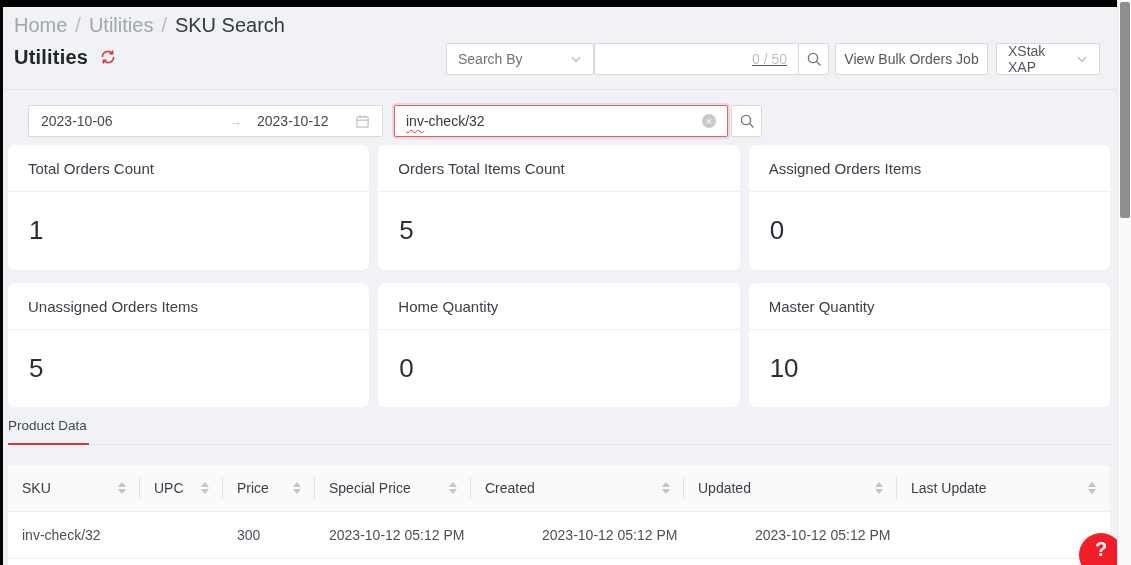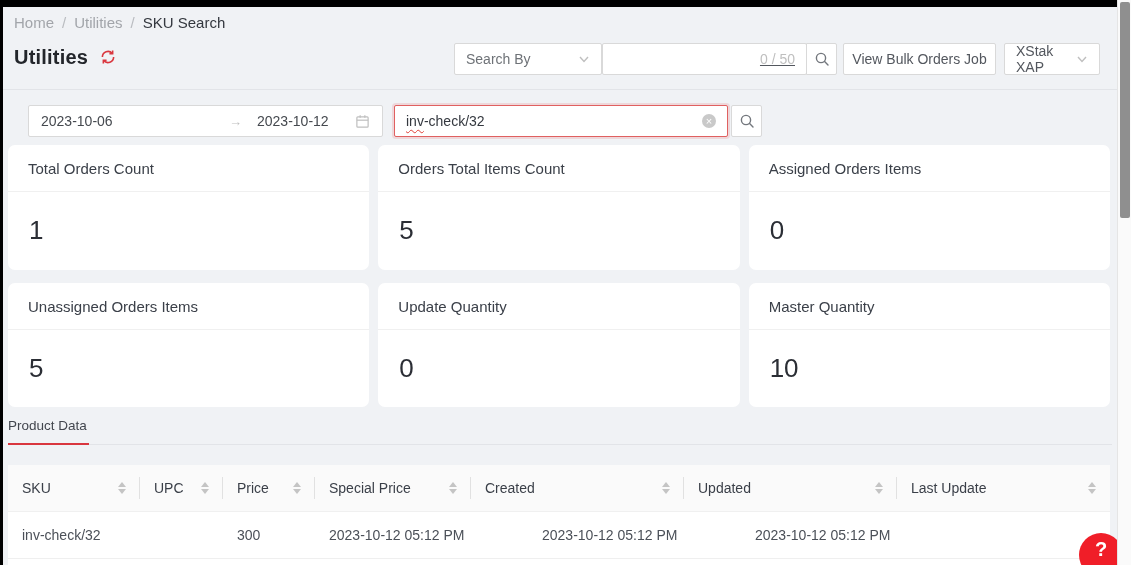--- a/index.html
+++ b/index.html
@@ -7,34 +7,34 @@
   body {
     position:relative; background:#000; overflow:hidden;
     font-family:"Liberation Sans","DejaVu Sans",sans-serif;
     -webkit-font-smoothing:antialiased;
   }
   .page {
     position:absolute; left:3px; top:7px; width:1114px; height:558px;
     background:#f0f2f5; overflow:hidden; z-index:10;
   }
   
-  .breadcrumb { position:absolute; left:11px; top:7px; font-size:15px; color:#a8abb0; display:flex; gap:8px; align-items:center; }
+  .breadcrumb { position:absolute; left:11px; top:7px; font-size:20px; color:#a8abb0; display:flex; gap:8px; align-items:center; }
   .breadcrumb .crumb { color:#a2a5aa; cursor:pointer; }
   .breadcrumb .sep { color:#b9bcc0; }
   .breadcrumb .crumb.current { color:#34383f; cursor:default; }
   
   .title-row { position:absolute; left:11px; top:33px; height:34px; display:flex; align-items:center; }
   .page-title { font-size:20px; font-weight:700; color:#23262b; letter-spacing:.2px; }
   .sync-icon { margin-left:11px; width:18px; height:18px; display:inline-flex; cursor:pointer; }
   
   .header-controls { position:absolute; top:36px; right:17px; height:32px; display:flex; align-items:center; }
   .ctl { background:#fff; border:1px solid #d9d9d9; border-radius:2px; height:32px; font-size:14px; color:#53575e; display:flex; align-items:center; }
   .select { justify-content:space-between; padding:0 11px; cursor:pointer; }
   .select-searchby { width:148px; color:#6e7277; }
-  .select-store { width:96px; margin-left:8px; }
+  .select-store { width:104px; margin-left:8px; }
   .chevron { width:12px; height:12px; flex:0 0 auto; }
   .search-wrap { width:205px; padding:0 11px;text-decoration:underline; }
   .search-wrap input { border:none; outline:none; flex:1; min-width:0; font-size:14px; font-family:inherit; color:#34383f; background:transparent; }
   .counter { color:#bfbfbf; font-size:14px; white-space:nowrap; }
   .icon-btn { width:31px; justify-content:center; cursor:pointer; }
   .group-btn { margin-left:-1px; border-radius:0 2px 2px 0; }
   .btn-bulk { width:153px; justify-content:center; margin-left:6px; cursor:pointer;text-align:right; }
   .header-divider { position:absolute; top:82px; left:0; width:100%; height:1px; background:#e2e4e8; }
   
   .filter-row { position:absolute; top:98px; left:5px; display:flex; align-items:center;padding-left:20px; }
@@ -186,21 +186,21 @@
     <article class="stat-card">
       <div class="stat-card-header">
           <span>Unassigned Orders Items</span>
         </div>
       <div class="stat-card-body">
           <span>5</span>
         </div>
     </article>
     <article class="stat-card">
       <div class="stat-card-header">
-          <span>Update Quantity</span>
+          <span>Home Quantity</span>
         </div>
       <div class="stat-card-body">
           <span>0</span>
         </div>
     </article>
     <article class="stat-card">
       <div class="stat-card-header">
           <span>Master Quantity</span>
         </div>
       <div class="stat-card-body">

